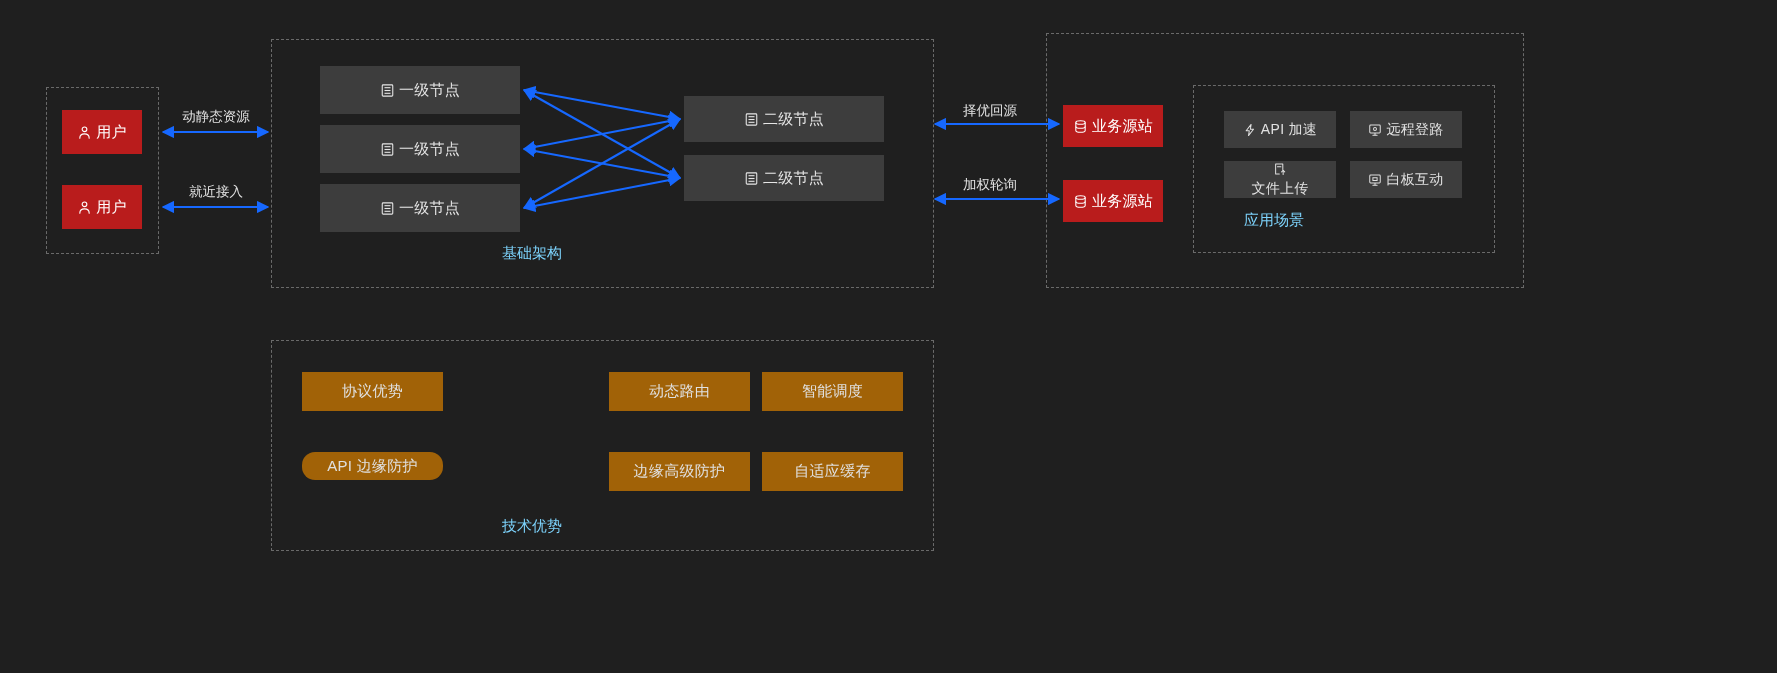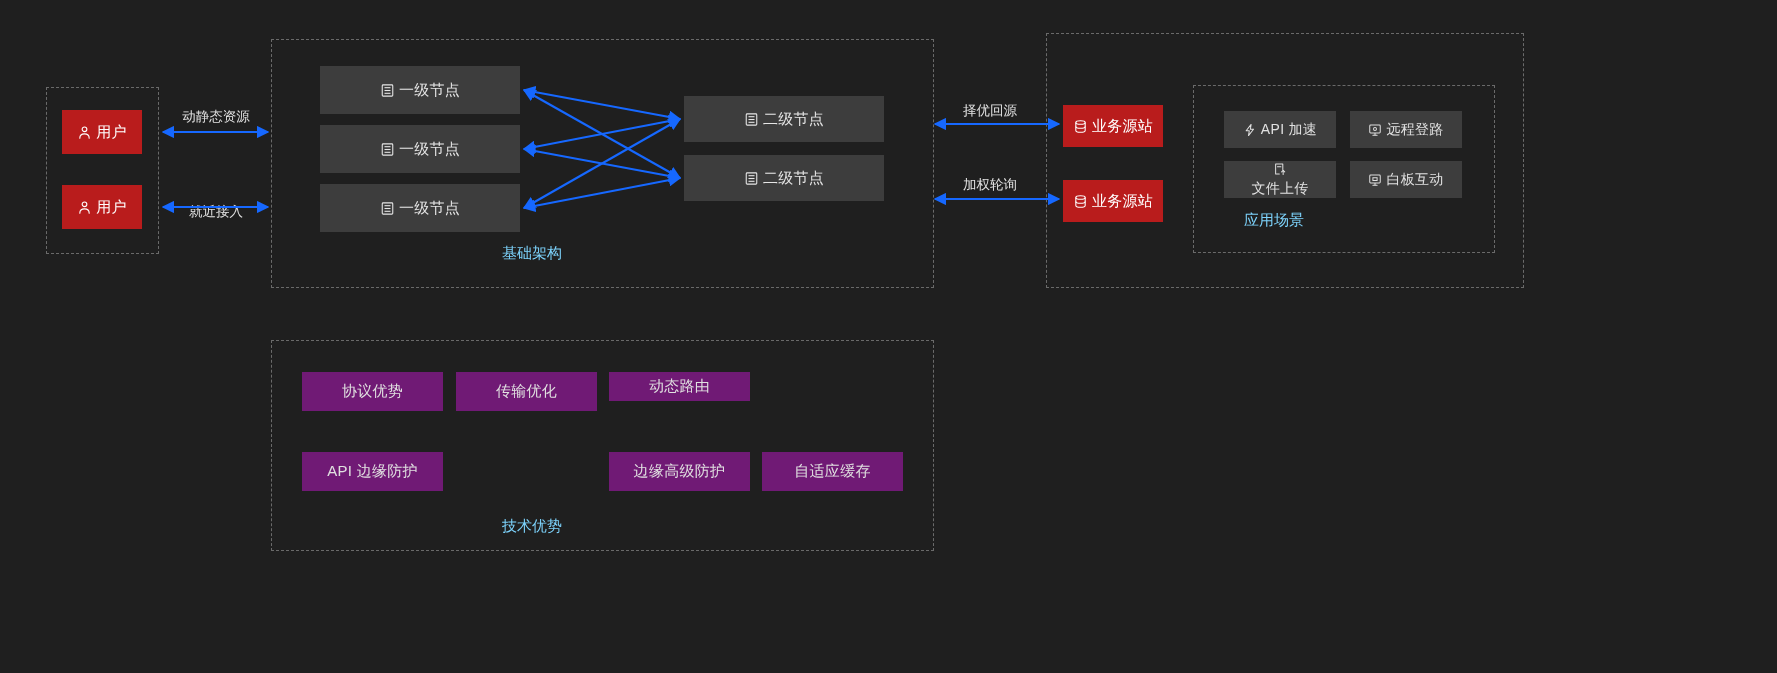--- a/index.html
+++ b/index.html
@@ -42,21 +42,21 @@
     justify-content: center;
     gap: 4px;
     color: #e6e6e6;
     font-size: 15px;
     white-space: nowrap;
     letter-spacing: .3px;
   }
   .box-grey { background: #3d3d3d; }
   .box-blue { background: #b91c1c; color: #ffffff; }
   .box-tech {
-    background: #701a75;
+    background: #a16207;
     color: #e0e0e0;
     font-size: 15px;
   }
   .box-scene {
     background: #3d3d3d;
     color: #e0e0e0;
     font-size: 14px;
     gap: 4px;
   }
 
@@ -247,41 +247,41 @@
       </svg>
     </span>
     <span>白板互动</span>
   </div>
 
   <div class="panel-caption" style="left:1244px; top:211px; width:200px;">应用场景</div>
 
   <div class="box box-tech" style="left:302px; top:372px; width:141px; height:39px;">
     <span>协议优势</span>
   </div>
-  <div class="box box-tech" style="left:456px; top:372px; width:141px; height:39px;">
-    <span>传输优化</span>
-  </div>
-  <div class="box box-tech" style="left:609px; top:372px; width:141px; height:29px;">
+  <div class="box box-tech" style="left:609px; top:372px; width:141px; height:39px;">
     <span>动态路由</span>
   </div>
-
-  <div class="box box-tech" style="left:302px; top:452px; width:141px; height:39px;">
+  <div class="box box-tech" style="left:762px; top:372px; width:141px; height:39px;">
+    <span>智能调度</span>
+  </div>
+
+  <div class="box box-tech" style="left:302px; top:452px; width:141px; height:28px;border-radius:13px;">
     <span>API 边缘防护</span>
   </div>
   <div class="box box-tech" style="left:609px; top:452px; width:141px; height:39px;">
     <span>边缘高级防护</span>
   </div>
   <div class="box box-tech" style="left:762px; top:452px; width:141px; height:39px;">
     <span>自适应缓存</span>
   </div>
 
   <div class="panel-caption" style="left:502px; top:517px; width:200px;">技术优势</div>
 
   <div class="arrow-label" style="left:156px; top:108px; width:120px;">动静态资源</div>
-  <div class="arrow-label" style="left:156px; top:183px; width:120px;margin-top:20px;">就近接入</div>
+  <div class="arrow-label" style="left:156px; top:183px; width:120px;">就近接入</div>
 
   <div class="arrow-label" style="left:930px; top:102px; width:120px;">择优回源</div>
   <div class="arrow-label" style="left:930px; top:176px; width:120px;">加权轮询</div>
 
   <svg class="wires">
     <defs>
       <marker id="ah" viewBox="0 0 10 10" refX="9" refY="5" markerWidth="6" markerHeight="6" orient="auto-start-reverse">
         <path d="M 0 0 L 10 5 L 0 10 z" fill="#1668ff"></path>
       </marker>
     </defs>

